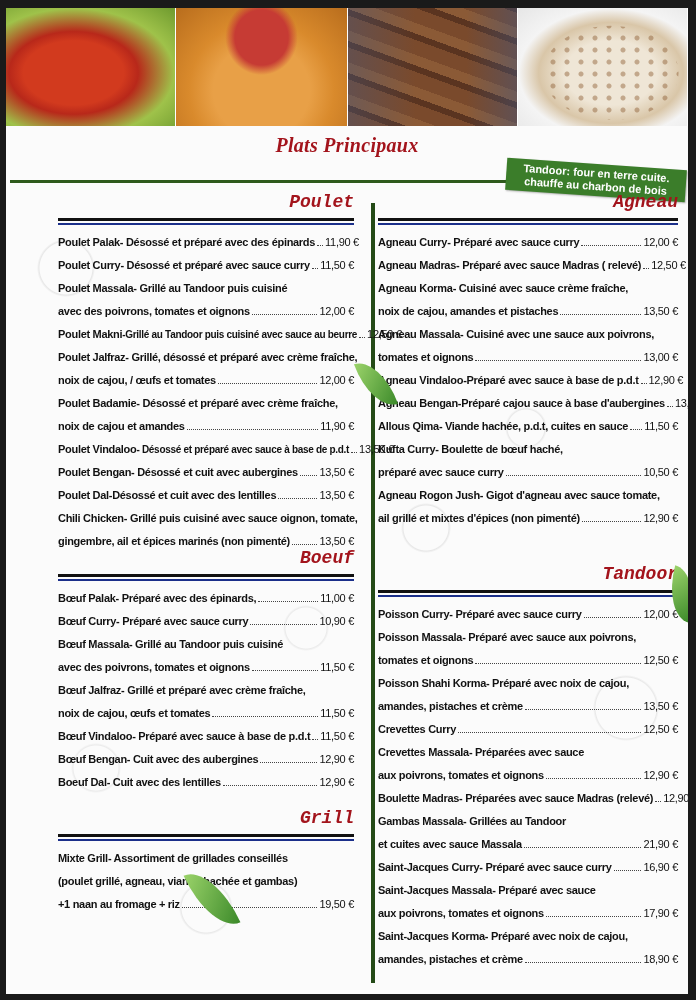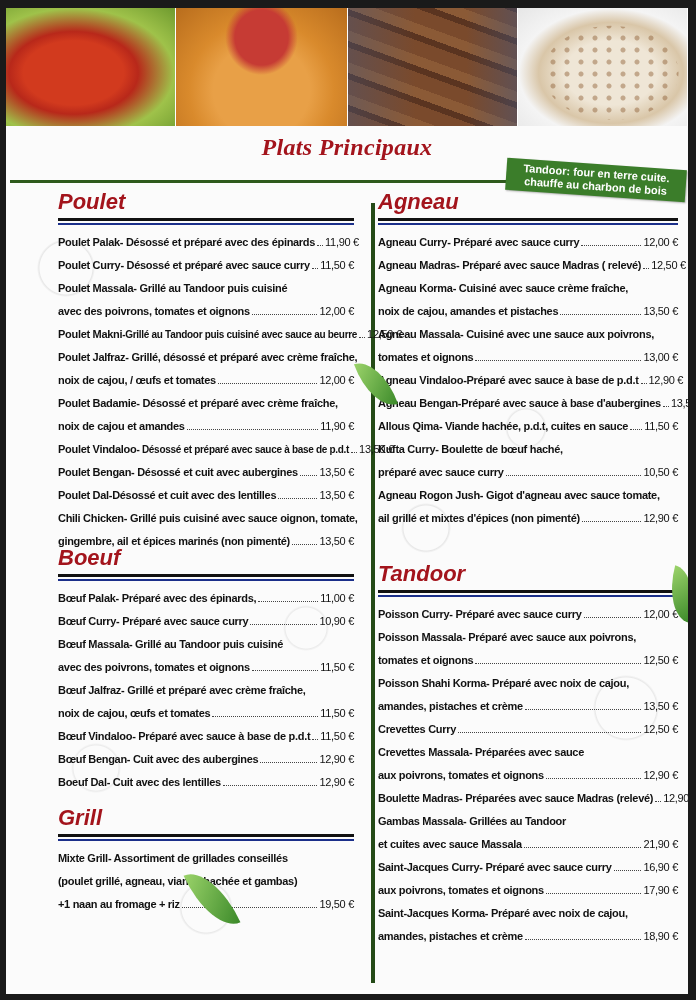--- a/index.html
+++ b/index.html
@@ -24,37 +24,37 @@
   .ph1 { width: 170px; background: radial-gradient(ellipse at 40% 55%, #d23a1e 0 35%, #b8281a 45%, #9fc24a 70%, #6e9a2e 100%); }
   .ph2 { width: 172px; background: radial-gradient(ellipse at 50% 25%, #c63b34 0 22%, transparent 30%), radial-gradient(ellipse at 50% 70%, #e8a047 0 40%, #d98a2c 60%, #b86d1d 100%); }
   .ph3 { width: 170px; background: repeating-linear-gradient(20deg, #7a4a2c 0 14px, #5a3420 14px 20px, #8b5a36 20px 30px), #5a7aa0; }
   .ph3::before { content:""; position:absolute; inset:0; background: linear-gradient(90deg, rgba(60,90,140,0.35), transparent 40%, transparent 70%, rgba(60,90,140,0.4)); }
   .ph4 { width: 170px; background: radial-gradient(ellipse at 55% 55%, #efe6d6 0 35%, #d9c6a8 55%, #f4f4f4 70%, #e6e6e6 100%); }
   .ph4::before { content:""; position:absolute; inset:0; background-image: radial-gradient(circle, #8a5a30 2px, transparent 3px); background-size: 14px 12px; opacity:0.45; clip-path: ellipse(40% 40% at 55% 55%); }
 
   .main-title {
     position: absolute; top: 126px; left: 0; width: 682px; text-align: center;
     font-family: "Liberation Serif", serif; font-style: italic; font-weight: bold;
-    font-size: 24px; color: #a3141c; letter-spacing: 0.3px;
+    font-size: 20px; color: #a3141c; letter-spacing: 0.3px;
   }
   .title-rule { position: absolute; top: 172px; left: 4px; width: 674px; height: 3px; background: #2e5a1c; }
   .tandoor-badge {
     position: absolute; top: 156px; left: 500px; width: 180px; padding: 3px 6px;
     background: #3b7d2a; color: #fff; font-weight: bold; font-size: 11px; line-height: 13px;
     text-align: center; transform: rotate(4deg); box-shadow: 1px 1px 2px rgba(0,0,0,0.3);
   }
   .col-divider { position: absolute; left: 365px; top: 195px; width: 4px; height: 780px; background: #244a17; }
 
   .col { position: absolute; }
   .col-left { left: 52px; width: 296px; }
   .col-right { left: 372px; width: 300px; }
 
   .section-title {
-    font-family: Liberation Sans, sans-serif; font-style: italic; font-weight: bold;
-    font-size: 22px; color: #a3141c; text-align: left; height: 28px; line-height: 28px;
+    font-family: Liberation Mono, monospace; font-style: italic; font-weight: bold;
+    font-size: 18px; color: #a3141c; text-align: right; height: 28px; line-height: 28px;
   }
   .section-rule { height: 7px; border-top: 3px solid #111; border-bottom: 2px solid #1b2f8a; margin: 2px 0 6px 0; }
 
   .item-line {
     display: flex; align-items: baseline; font-size: 11px; color: #111; height: 23px; line-height: 23px;
     white-space: nowrap; letter-spacing: -0.3px;
     font-family: "Liberation Sans Narrow", "Liberation Sans", sans-serif;
   }
   .item-line .name { font-weight: bold; }
   .item-line .desc { font-weight: bold; }
@@ -295,21 +295,21 @@
           <span class="price">13,00 €</span>
         </div>
         <div class="item-line">
           <span class="name">Agneau Vindaloo</span>
           <span class="desc"> -Préparé avec sauce à base de p.d.t</span>
           <span class="dots"></span>
           <span class="price">12,90 €</span>
         </div>
         <div class="item-line">
           <span class="name">Agneau Bengan</span>
-          <span class="desc"> -Préparé avec sauce à base d'aubergines</span>
+          <span class="desc"> -Préparé cajou sauce à base d'aubergines</span>
           <span class="dots"></span>
           <span class="price">13,50 €</span>
         </div>
         <div class="item-line">
           <span class="name">Allous Qima</span>
           <span class="desc"> - Viande hachée, p.d.t, cuites en sauce</span>
           <span class="dots"></span>
           <span class="price">11,50 €</span>
         </div>
         <div class="item-line nodots">
@@ -401,20 +401,25 @@
           <span class="desc">et cuites avec sauce Massala</span>
           <span class="dots"></span>
           <span class="price">21,90 €</span>
         </div>
         <div class="item-line">
           <span class="name">Saint-Jacques Curry</span>
           <span class="desc"> - Préparé avec sauce curry</span>
           <span class="dots"></span>
           <span class="price">16,90 €</span>
         </div>
+        <div class="item-line nodots">
+          <span class="name">Saint-Jacques Massala</span>
+          <span class="desc"> - Préparé avec sauce</span>
+          <span class="price"></span>
+        </div>
         <div class="item-line">
           <span class="name"></span>
           <span class="desc">aux poivrons, tomates et oignons</span>
           <span class="dots"></span>
           <span class="price">17,90 €</span>
         </div>
         <div class="item-line nodots">
           <span class="name">Saint-Jacques Korma</span>
           <span class="desc"> - Préparé avec noix de cajou,</span>
           <span class="price"></span>

